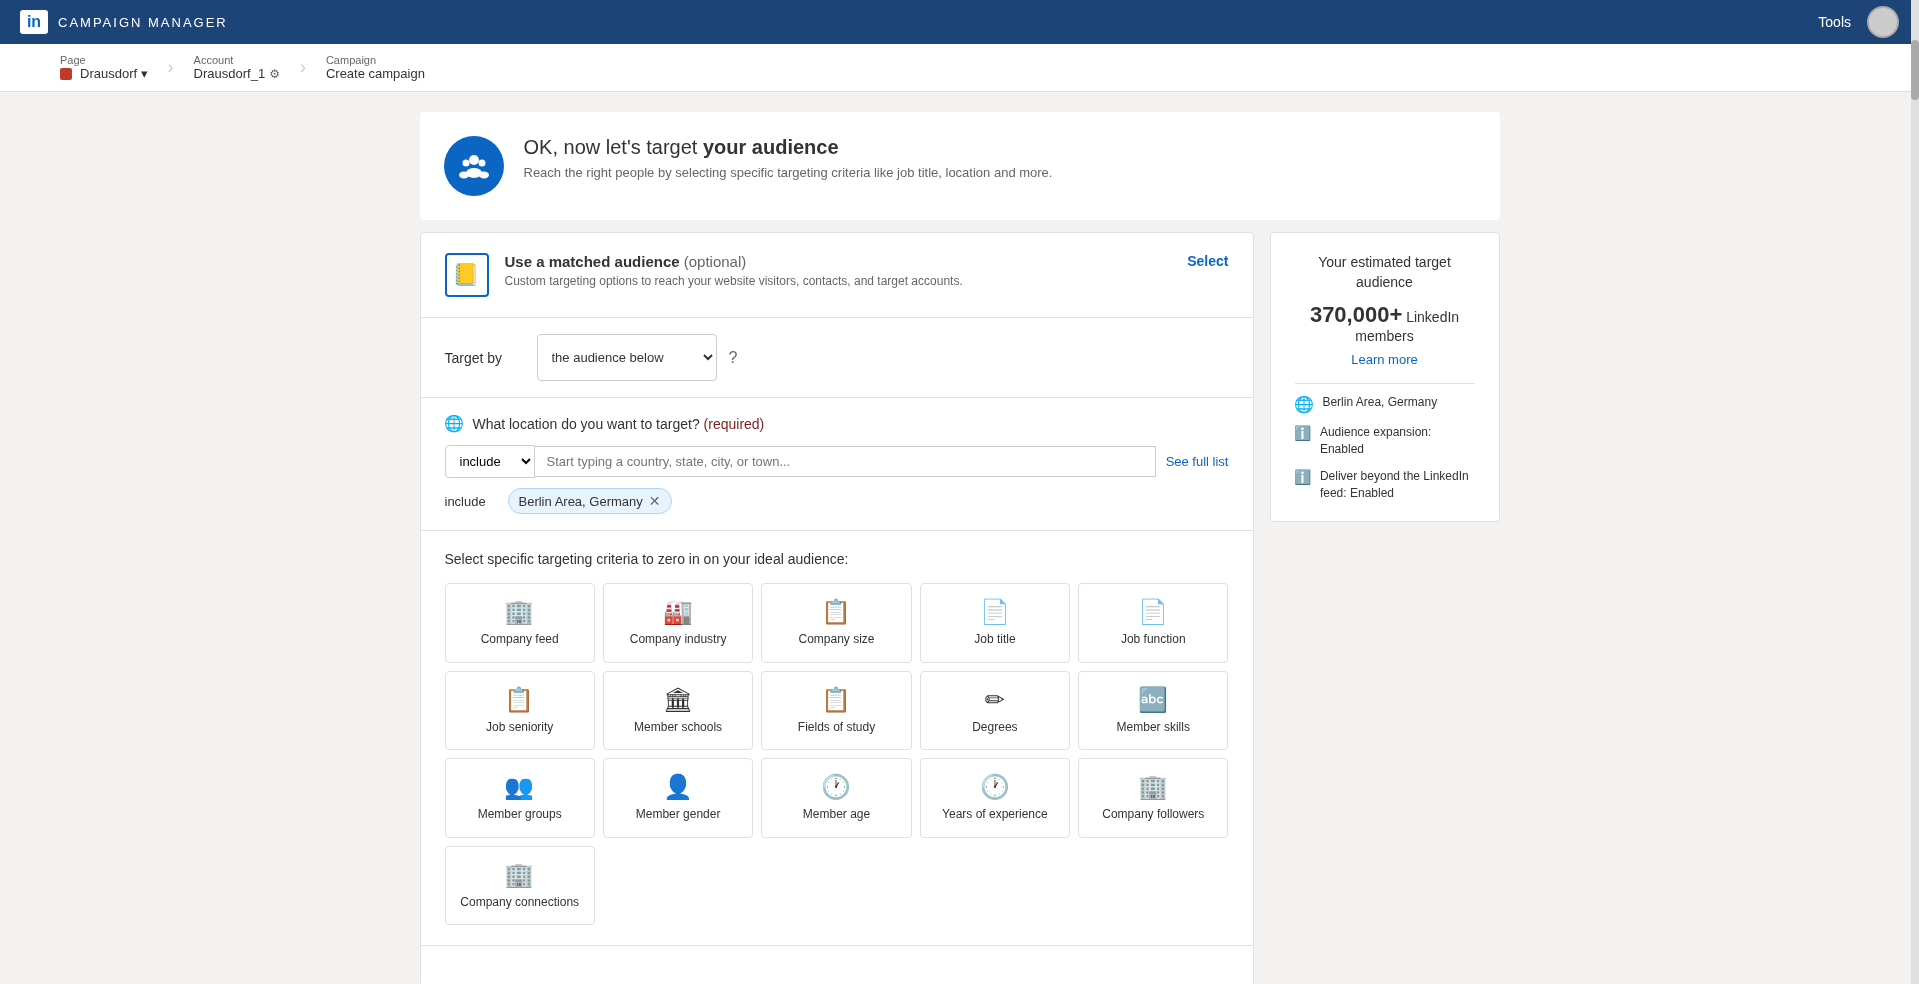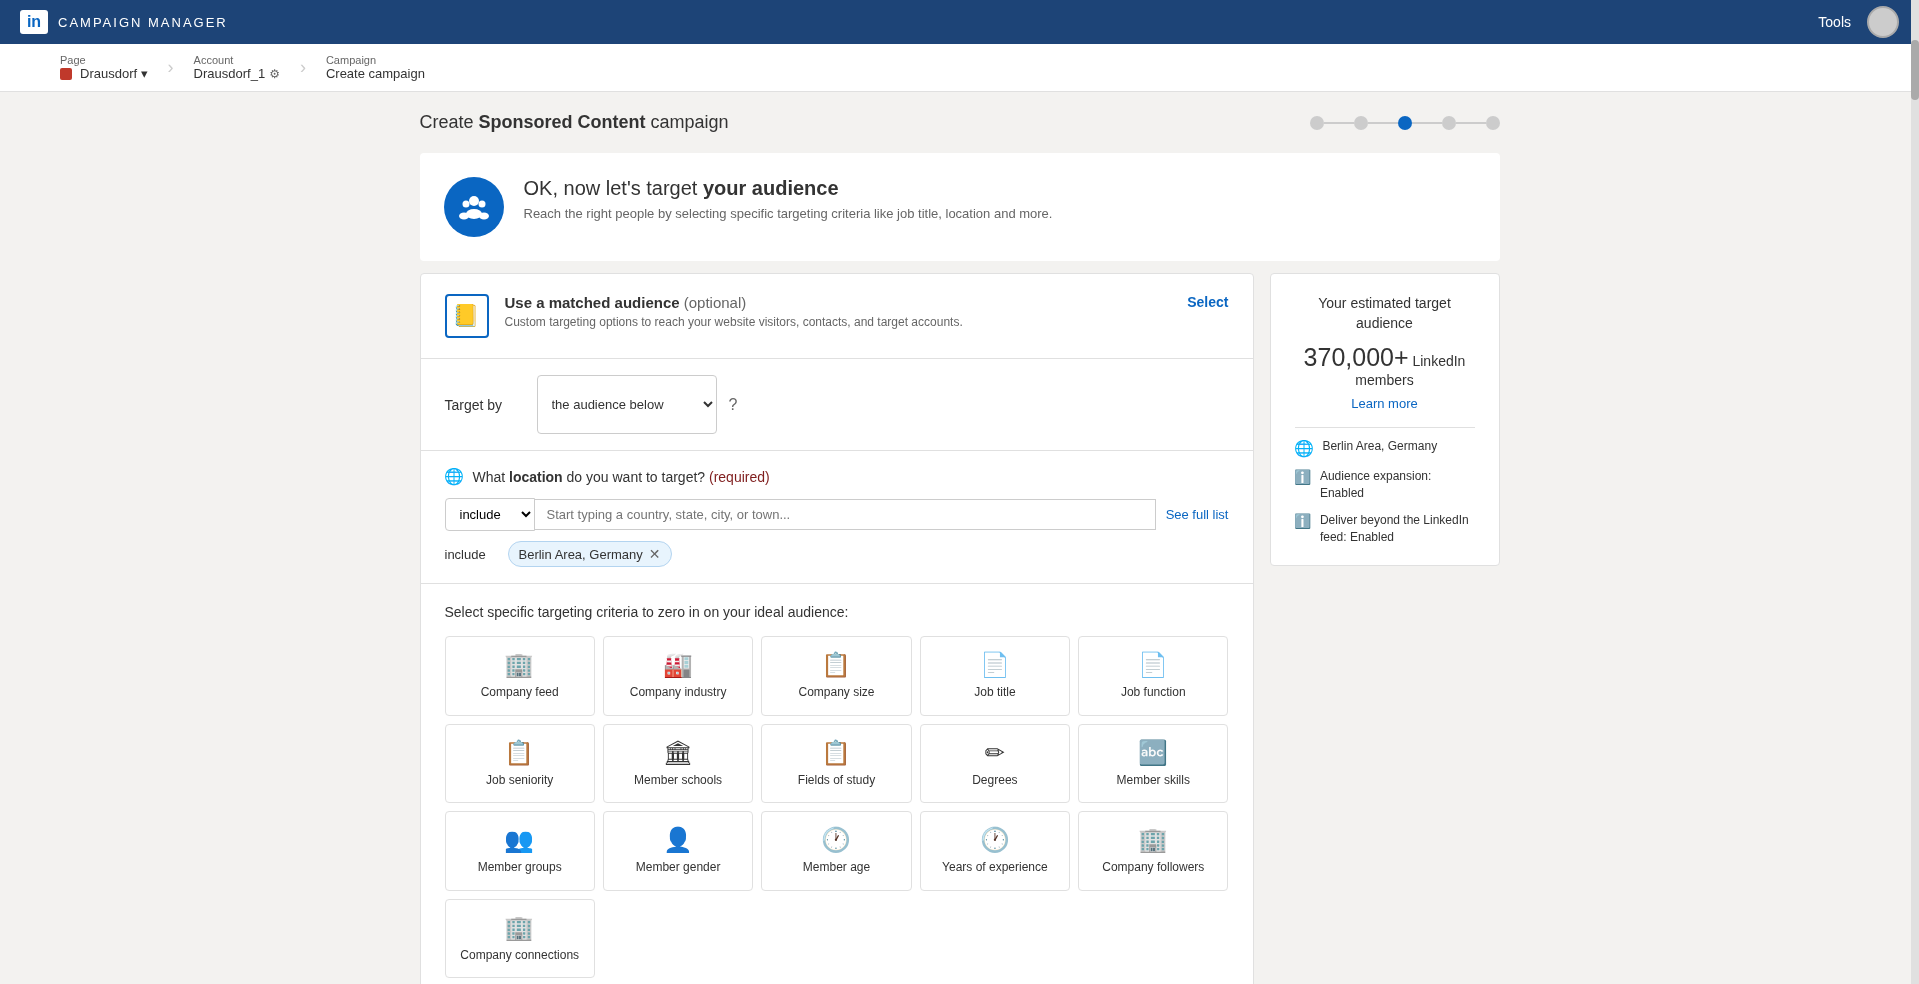--- a/index.html
+++ b/index.html
@@ -145,40 +145,40 @@
       padding: 16px 24px;
       border-bottom: 1px solid #e0e0e0;
       display: flex;
       align-items: center;
       gap: 12px;
     }
     .target-by-label { font-size: 14px; color: #333; font-weight: 500; min-width: 80px; }
     .target-by-select {
       border: 1px solid #ccc;
       border-radius: 4px;
-      padding: 20px 10px;
+      padding: 14px 10px;
       font-size: 13px;
       color: #333;
       background: white;
       cursor: pointer;
       min-width: 180px;
     }
     .help-icon { color: #666; cursor: pointer; font-size: 16px; }
 
     
     .location-section {
       padding: 16px 24px;
       border-bottom: 1px solid #e0e0e0;
     }
     .location-header {
       display: flex; align-items: center; gap: 8px; margin-bottom: 12px;
     }
     .globe-icon { font-size: 16px; color: #0a66c2; }
     .location-title { font-size: 14px; color: #333; }
-    .location-title strong { font-weight: 700; }
+    .location-title strong { font-weight: 400; }
     .location-title .required { color: #7f1d1d; font-weight: 400; }
     .location-input-row {
       display: flex; align-items: center; gap: 0; margin-bottom: 10px;
     }
     .include-select {
       border: 1px solid #ccc;
       border-radius: 4px 0 0 4px;
       padding: 7px 10px;
       font-size: 13px;
       background: white;
@@ -251,21 +251,21 @@
       margin-top: 12px;
     }
     .sidebar-card {
       background: white;
       border: 1px solid #e0e0e0;
       border-radius: 4px;
       padding: 20px 24px;
       text-align: center;
     }
     .sidebar-title { font-size: 14px; color: #333; font-weight: 500; margin-bottom: 8px; line-height: 1.4; }
-    .sidebar-count { font-size: 25px; font-weight: 400; color: #333; margin-bottom: 4px; margin-top: 24px; }
+    .sidebar-count { font-size: 22px; font-weight: 700; color: #333; margin-bottom: 4px; margin-top: 24px; }
     .learn-more { color: #0a66c2; font-size: 13px; cursor: pointer; text-decoration: none; display: block; margin: 8px 0 16px; }
     .sidebar-divider { border: none; border-top: 1px solid #e0e0e0; margin: 8px 0; }
     .sidebar-info-item {
       display: flex; align-items: flex-start; gap: 8px; margin-top: 10px; text-align: left;
     }
     .sidebar-info-icon { font-size: 16px; color: #0a66c2; flex-shrink: 0; margin-top: 1px; }
     .sidebar-info-text { font-size: 12px; color: #333; line-height: 1.4; }
 
     .scrollbar-track {
       position: fixed; right: 0; top: 0; bottom: 0; width: 8px; background: #e0e0e0;
@@ -310,38 +310,20 @@
   </div>
   <span class="breadcrumb-separator">›</span>
   <div class="breadcrumb-item">
     <span class="breadcrumb-label">Campaign</span>
     <span class="breadcrumb-value">Create campaign</span>
   </div>
 </div>
 
 <div class="main-content">
 
-  <div class="campaign-header">
-    <div class="campaign-title">
-      <span>Create</span>
-      <strong>Sponsored Content</strong>
-      <span>campaign</span>
-    </div>
-    <div class="progress-dots">
-      <div class="progress-dot"></div>
-      <div class="progress-line"></div>
-      <div class="progress-dot"></div>
-      <div class="progress-line"></div>
-      <div class="progress-dot active"></div>
-      <div class="progress-line"></div>
-      <div class="progress-dot"></div>
-      <div class="progress-line"></div>
-      <div class="progress-dot"></div>
-    </div>
-  </div>
 
   <div class="target-box">
     <div class="target-icon-circle">
       <svg width="32" height="32" viewBox="0 0 32 32" xmlns="http://www.w3.org/2000/svg">
         <circle cx="16" cy="10" r="5" fill="white"></circle>
         <circle cx="8" cy="13" r="3.5" fill="white"></circle>
         <circle cx="24" cy="13" r="3.5" fill="white"></circle>
         <ellipse cx="16" cy="23" rx="8" ry="5" fill="white"></ellipse>
         <ellipse cx="6" cy="25" rx="5" ry="3.5" fill="white"></ellipse>
         <ellipse cx="26" cy="25" rx="5" ry="3.5" fill="white"></ellipse>

